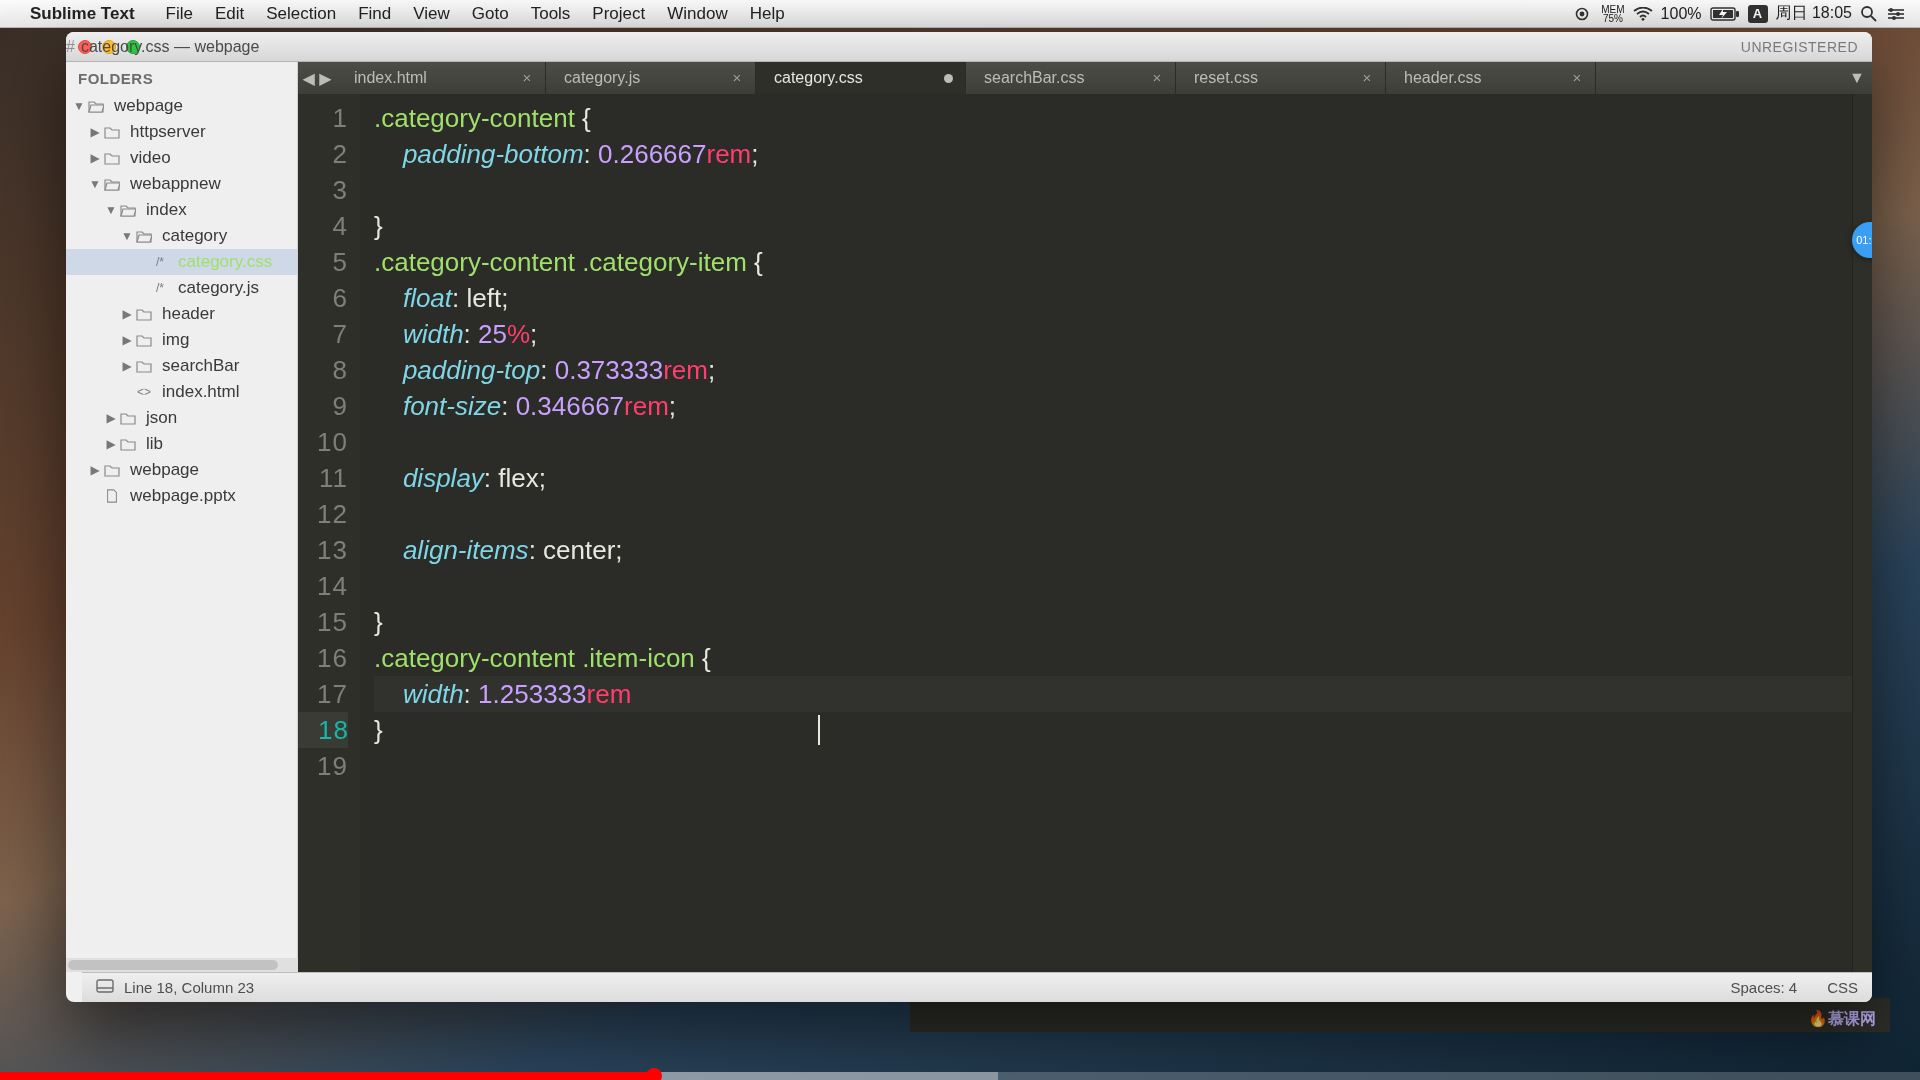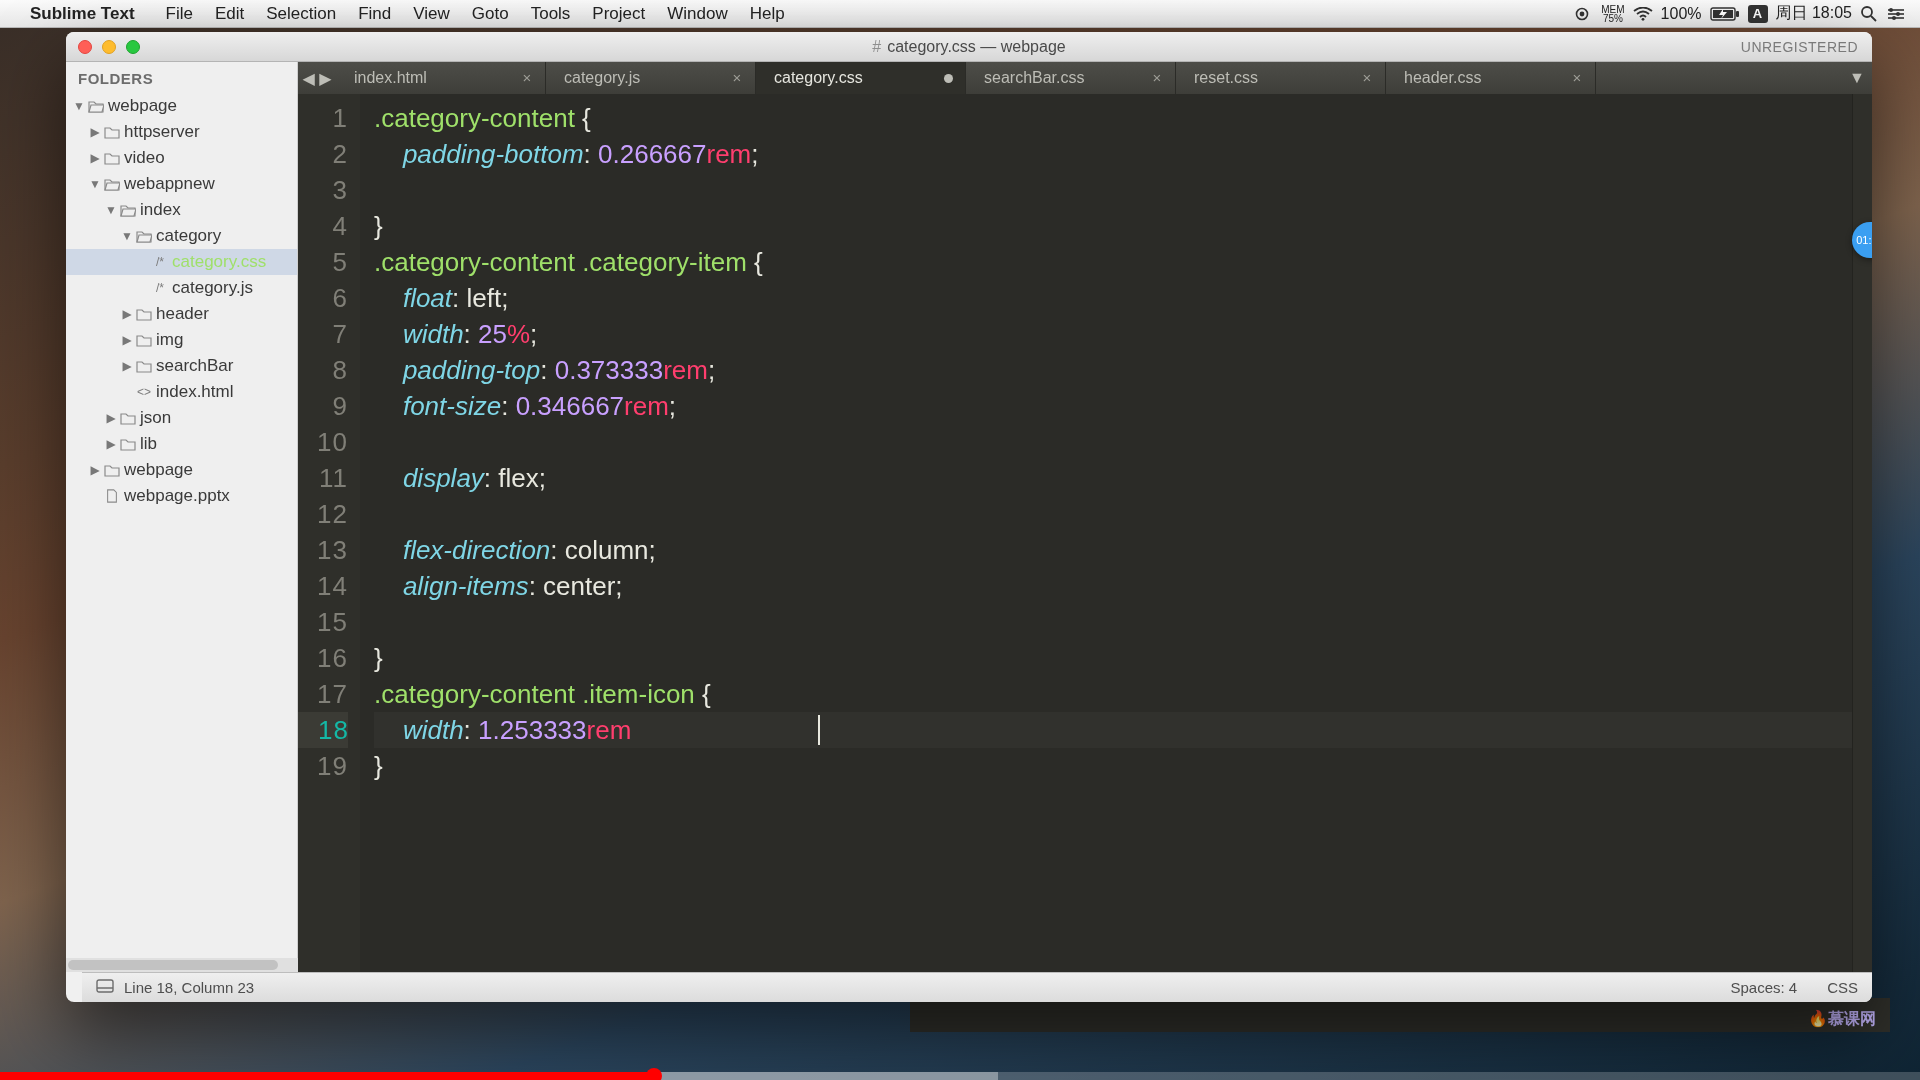--- a/index.html
+++ b/index.html
@@ -35,38 +35,38 @@
 .titlebar {
   height: 30px; background: linear-gradient(#efefef, #d7d7d7);
   border-bottom: 1px solid #b4b4b4; display: flex; align-items: center;
   position: relative;
 }
 .traffic { display: flex; gap: 10px; margin-left: 12px; }
 .traffic span { width: 14px; height: 14px; border-radius: 50%; }
 .tl-close { background: #ff5f57; border: 1px solid #e24640; }
 .tl-min   { background: #febc2e; border: 1px solid #dfa023; }
 .tl-zoom  { background: #28c840; border: 1px solid #1fa32f; }
-.titlebar .title { position: absolute; left: 0; right: 0; text-align: center; font-size: 16px; color: #4a4a4a; }
+.titlebar .title { position: absolute; left: 0; right: 0; text-align: left; font-size: 16px; color: #4a4a4a; }
 .titlebar .unreg { position: absolute; right: 14px; font-size: 14px; letter-spacing: .5px; color: #7a7a7a; }
 
 .body { position: absolute; top: 30px; left: 0; right: 0; bottom: 30px; display: flex; }
 
 
 .sidebar {
   width: 232px; background: #efefef; border-right: 1px solid #cfcfcf;
   font-size: 17px; color: #3a3a3a; overflow: hidden;
 }
 .sidebar .hdr { padding: 8px 12px 6px; font-size: 15px; font-weight: 700; color: #6c6c6c; letter-spacing: .5px; }
 .tree { padding-bottom: 10px; }
 .row { display: flex; align-items: center; height: 26px; white-space: nowrap; }
 .row.sel { background: #cfd8e6; }
 .tw { width: 14px; text-align: center; color: #787878; font-size: 12px; }
 .ico { width: 20px; display: inline-flex; justify-content: center; color: #7c7c7c; }
 .ico svg { width: 16px; height: 14px; }
-.lbl { margin-left: 2px; }
+.lbl { margin-left: 8px; }
 .ind0{padding-left:6px}.ind1{padding-left:22px}.ind2{padding-left:38px}.ind3{padding-left:54px}.ind4{padding-left:70px}
 .sidebar .hscroll { position: absolute; left: 0; bottom: 0; width: 232px; height: 14px; background: #e0e0e0; }
 .sidebar .hscroll .thumb { position: absolute; left: 2px; top: 2px; width: 210px; height: 10px; background: #c2c2c2; border-radius: 5px; }
 
 
 .main { flex: 1; display: flex; flex-direction: column; background: #2b2b27; }
 
 .tabrow { height: 32px; background: linear-gradient(#4d4d48,#3e3e39); display: flex; align-items: stretch; }
 .navarrows { width: 38px; display: flex; align-items: center; justify-content: center; color: #bdbdb6; font-size: 16px; gap: 4px; }
 .tab {
@@ -434,21 +434,20 @@
             <div class="line"></div>
             <div class="line"><span class="punct">}</span></div>
             <div class="line"><span class="sel">.category-content</span><span> </span><span class="sel">.category-item</span><span class="punct"> {</span></div>
             <div class="line"><span>    </span><span class="prop">float</span><span class="punct">: left;</span></div>
             <div class="line"><span>    </span><span class="prop">width</span><span class="punct">: </span><span class="num">25</span><span class="unit">%</span><span class="punct">;</span></div>
             <div class="line"><span>    </span><span class="prop">padding-top</span><span class="punct">: </span><span class="num">0.373333</span><span class="unit">rem</span><span class="punct">;</span></div>
             <div class="line"><span>    </span><span class="prop">font-size</span><span class="punct">: </span><span class="num">0.346667</span><span class="unit">rem</span><span class="punct">;</span></div>
             <div class="line"></div>
             <div class="line"><span>    </span><span class="prop">display</span><span class="punct">: flex;</span></div>
             <div class="line"></div>
-            <div class="line"><span>    </span><span class="prop">flex-direction</span><span class="punct">: column;</span></div>
             <div class="line"><span>    </span><span class="prop">align-items</span><span class="punct">: center;</span></div>
             <div class="line"></div>
             <div class="line"><span class="punct">}</span></div>
             <div class="line"><span class="sel">.category-content</span><span> </span><span class="sel">.item-icon</span><span class="punct"> {</span></div>
             <div class="line cur"><span>    </span><span class="prop">width</span><span class="punct">: </span><span class="num">1.253333</span><span class="unit">rem</span></div>
             <div class="line"><span class="punct">}</span></div>
             <div class="caret"></div>
           </div>
         <div class="minimap"></div>
         <div class="badge">01:58</div>

